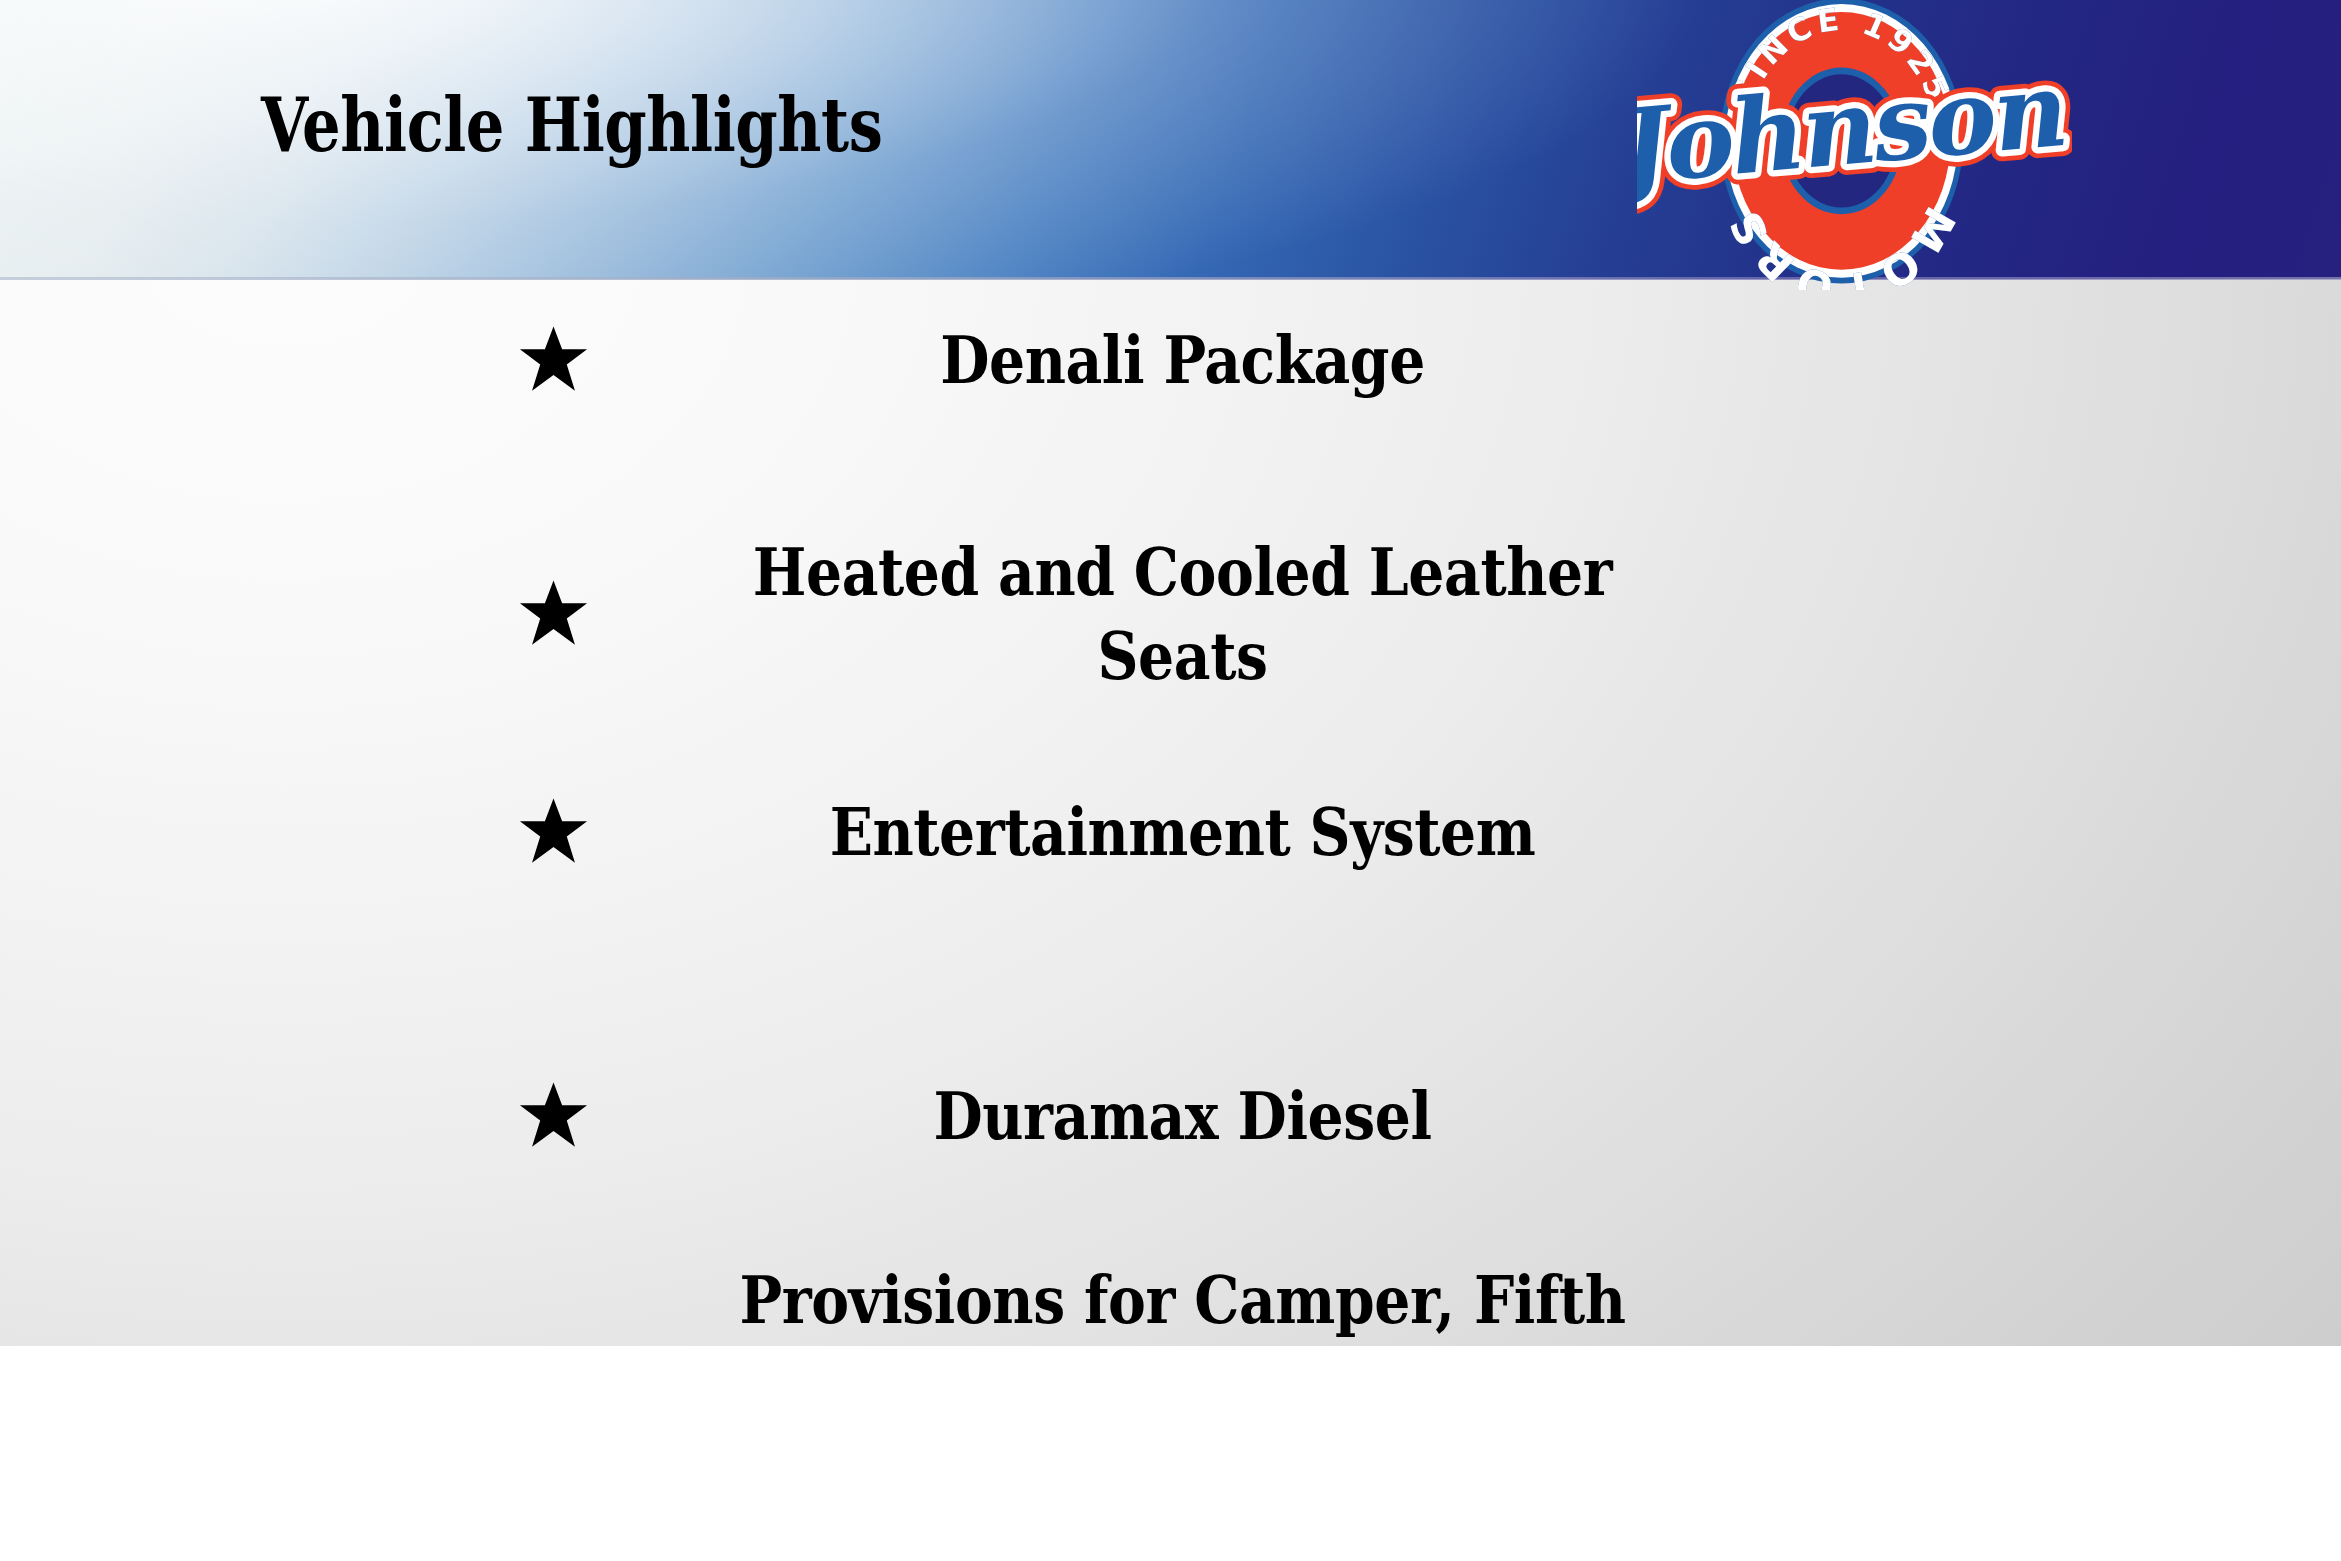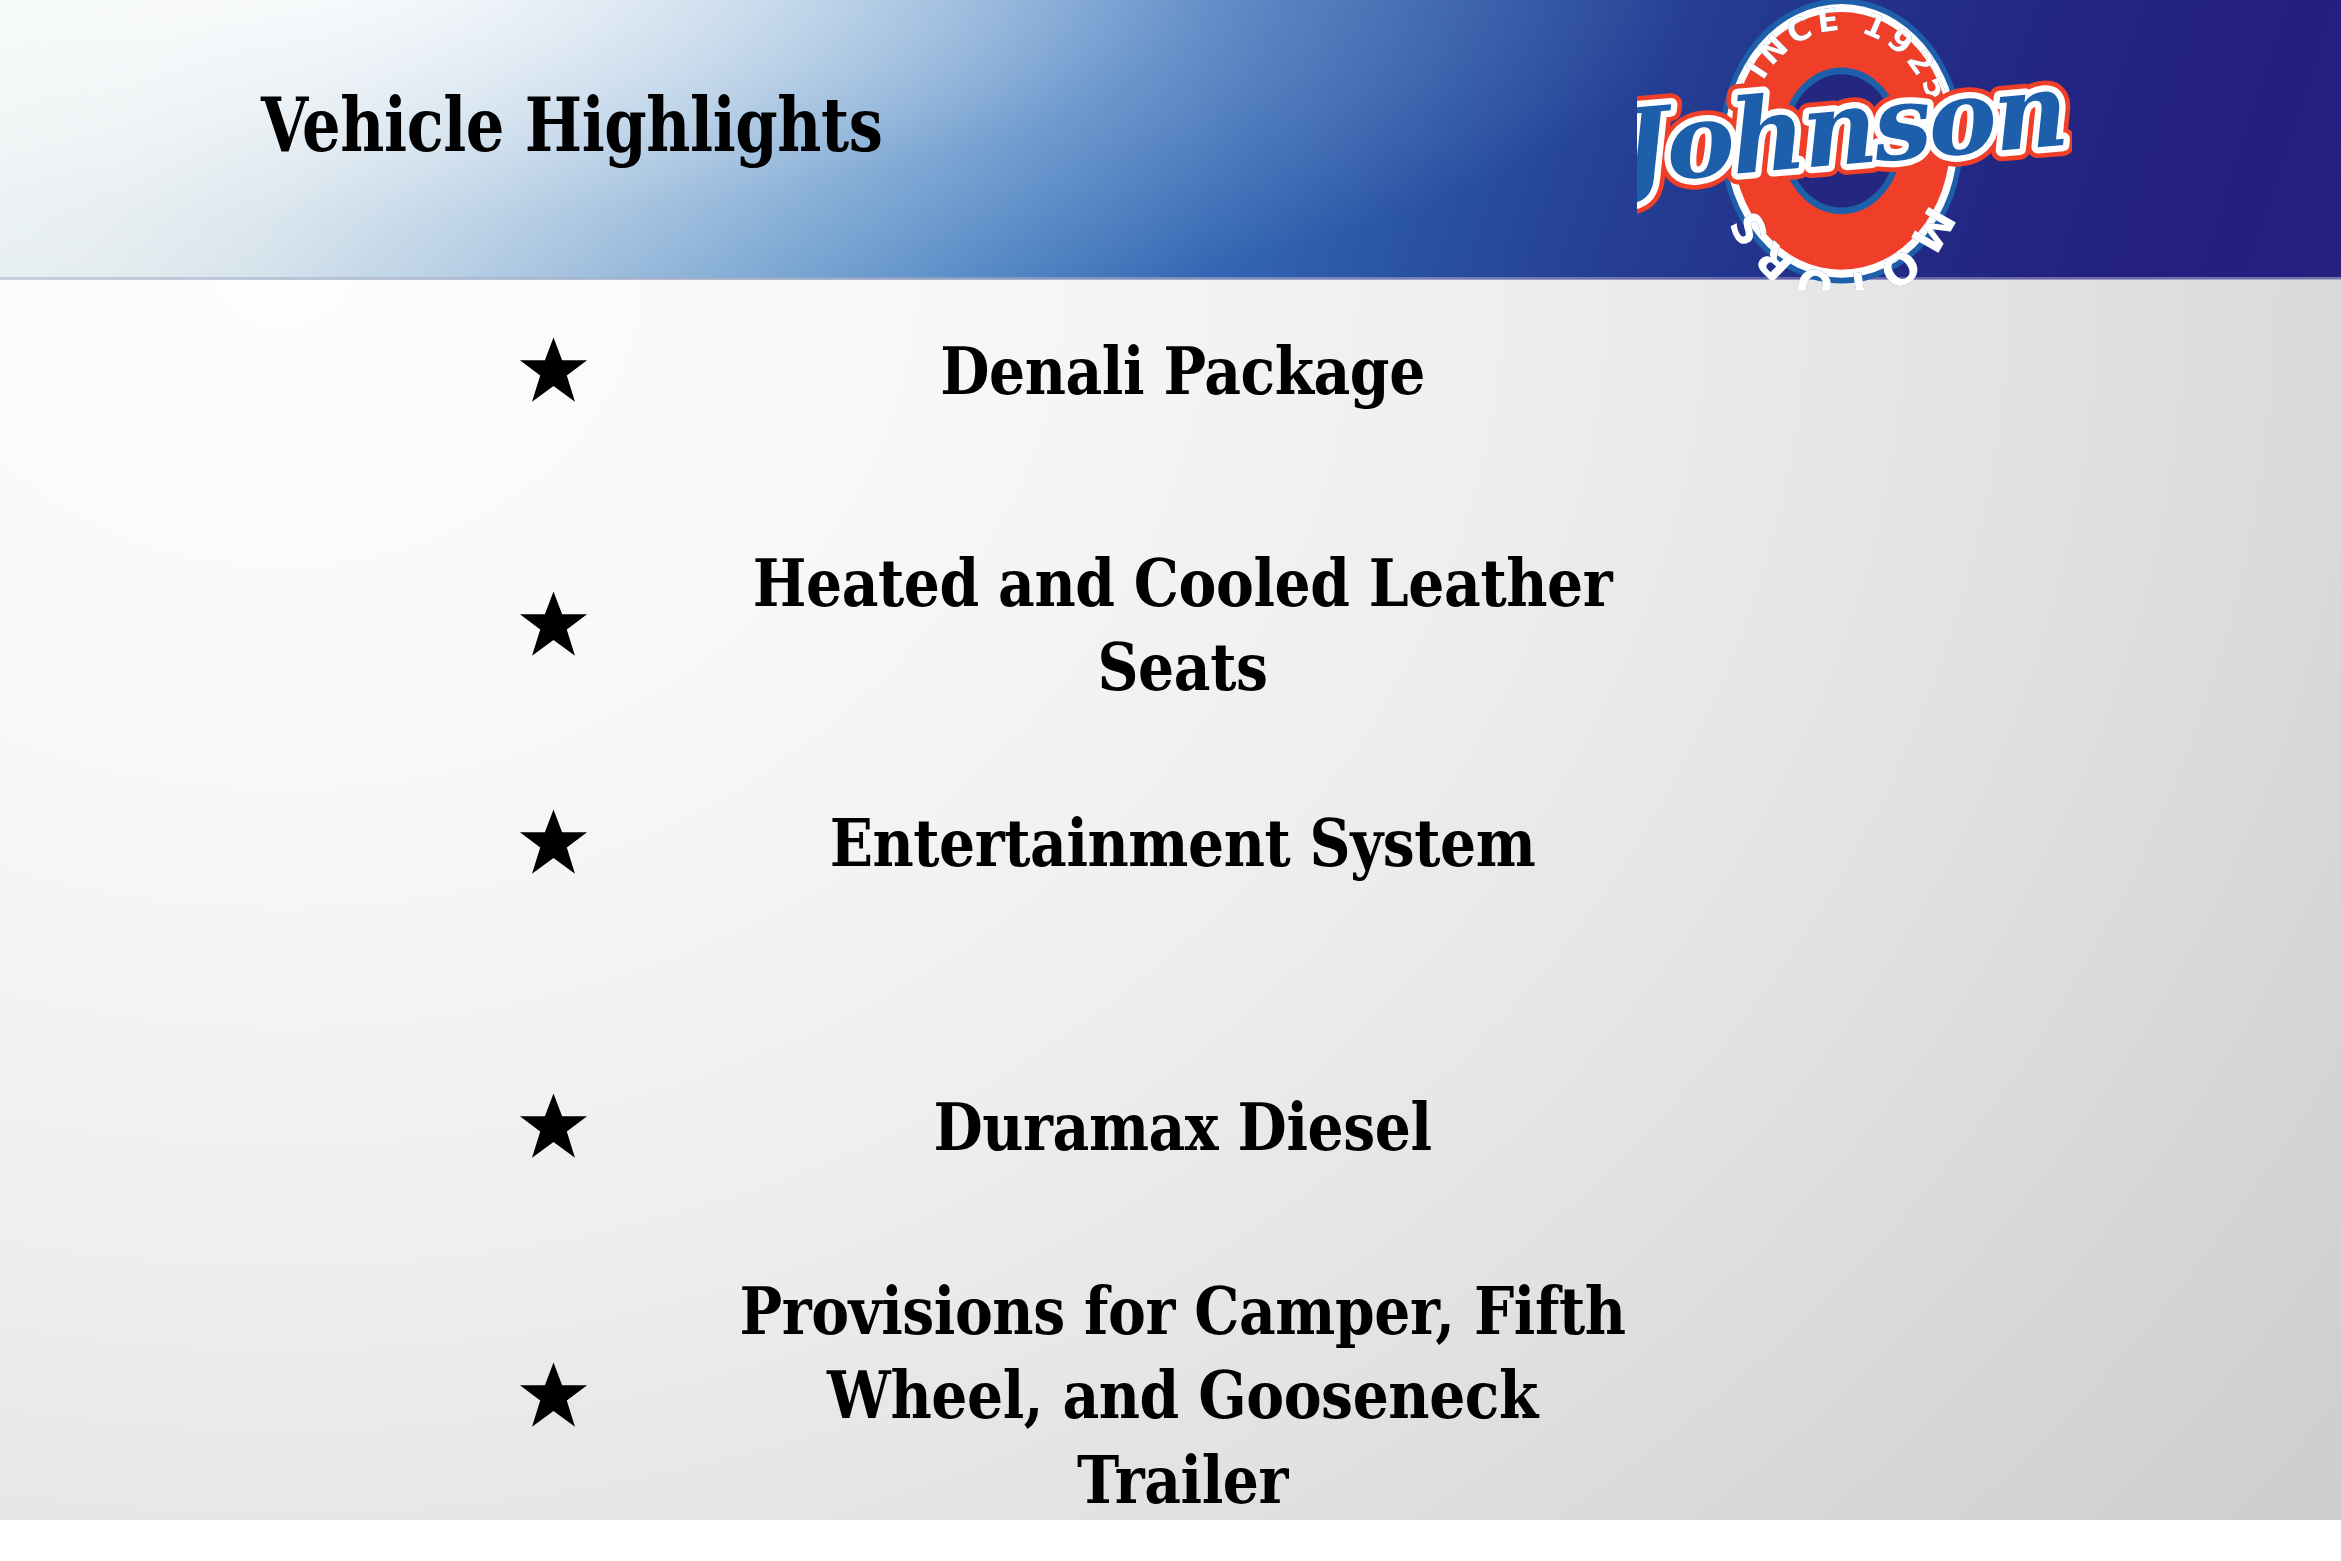--- a/index.html
+++ b/index.html
@@ -4,21 +4,21 @@
 <title>Vehicle Highlights</title>
 <style>
   html, body {
     margin: 0;
     padding: 0;
     background: #ffffff;
   }
   #slide {
     position: relative;
     width: 2342px;
-    height: 1520px;
+    height: 1346px;
     overflow: hidden;
     font-family: "DejaVu Serif", serif;
     background:
       radial-gradient(120% 150% at 12% 18%, #fdfdfd 0%, #f8f8f8 22%, #eeeeee 44%, #e2e2e2 62%, #d6d6d6 78%, #cdcdcd 92%, #c9c9c9 100%);
   }
 
   
   #header {
     position: absolute;
     left: 0;
@@ -83,21 +83,21 @@
     top: -4.2px;
     width: 435px;
     height: 294px;
   }
   #logo svg { display: block; width: 435px; height: 294px; }
 
   
   #feature-list {
     position: absolute;
     left: 0;
-    top: 277px;
+    top: 266px;
     width: 2342px;
     height: 1283px;
   }
   .feature-row {
     position: absolute;
     left: 0;
     width: 2342px;
     display: flex;
     align-items: center;
   }

